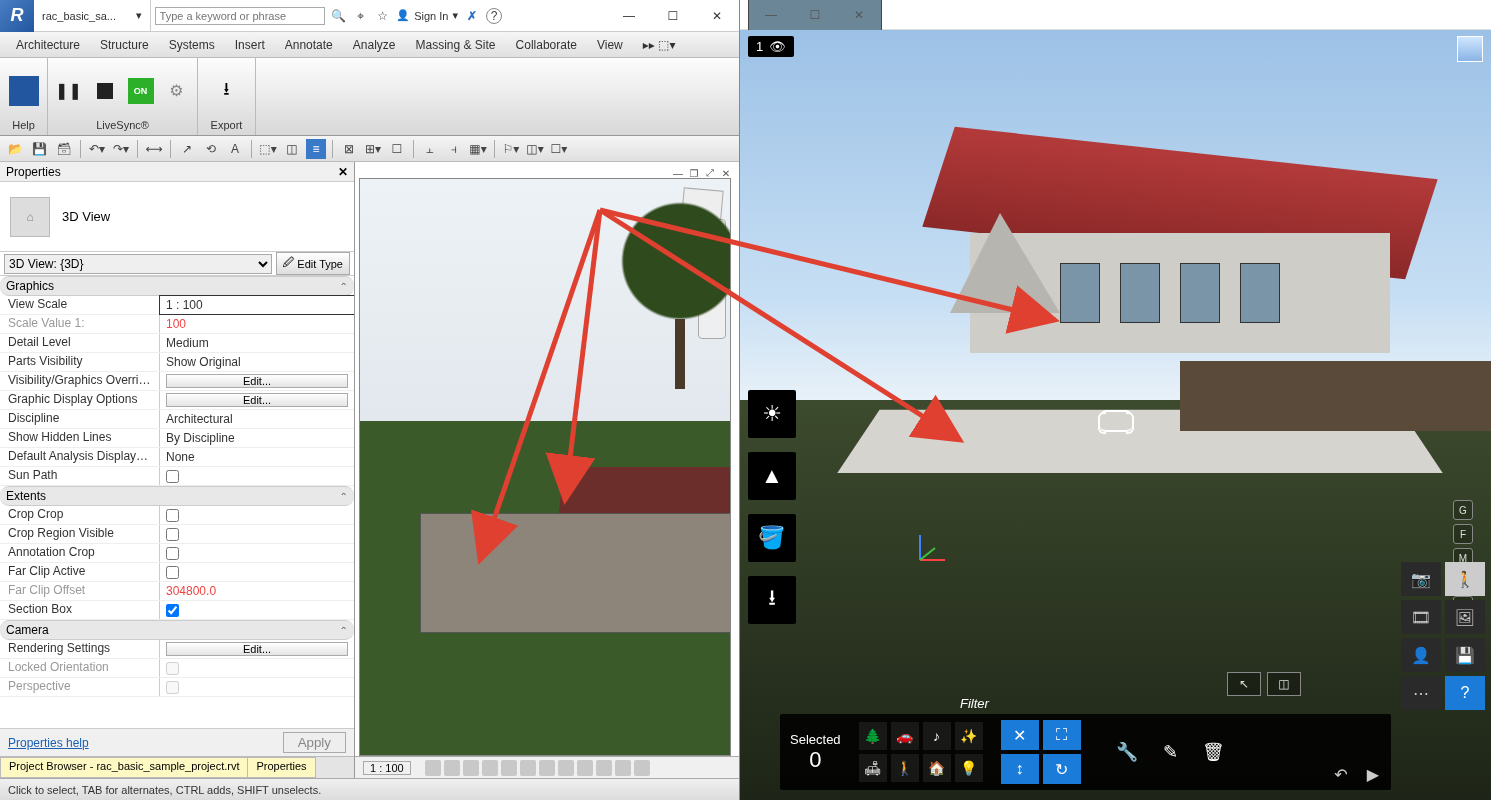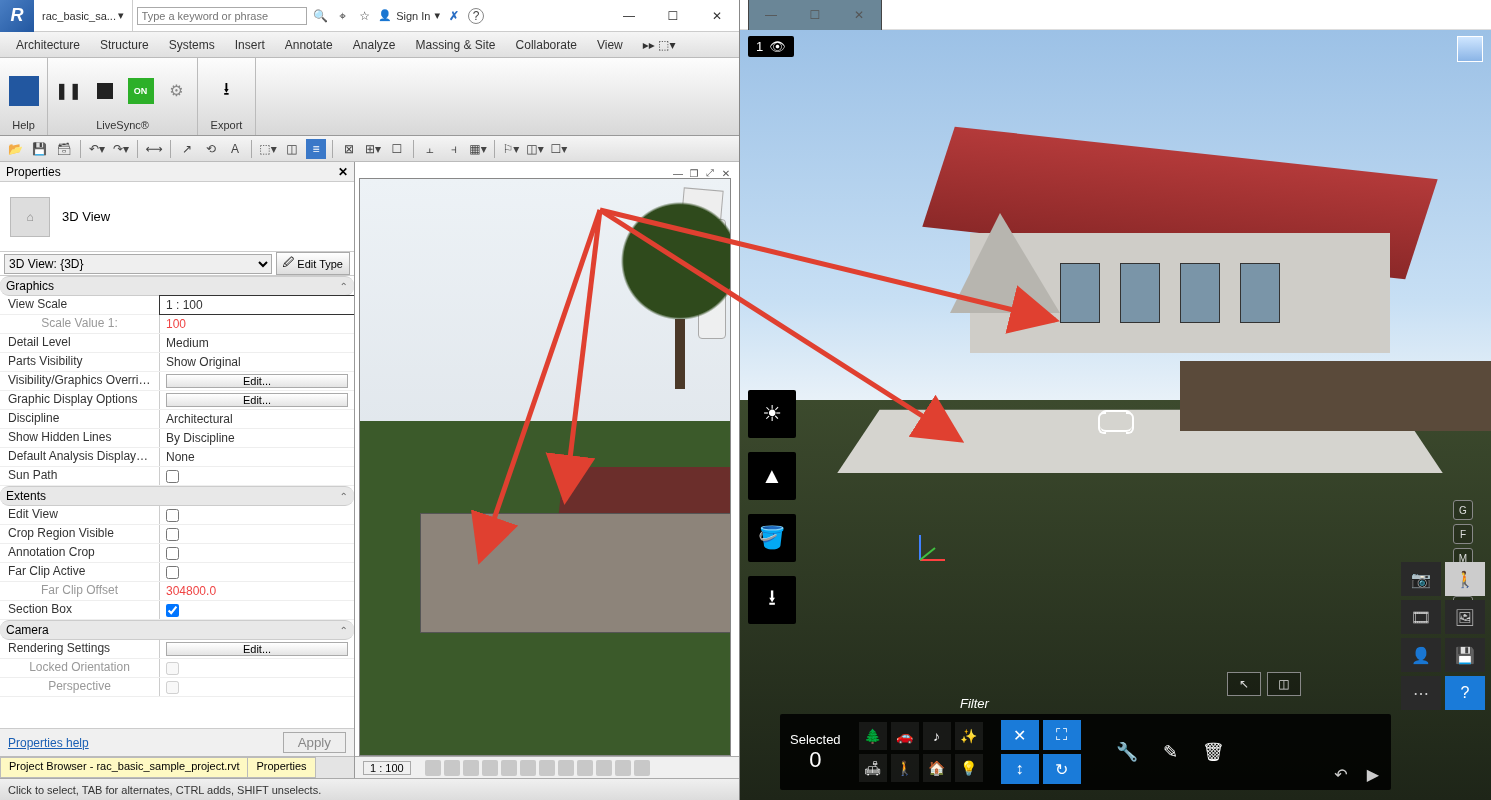--- a/index.html
+++ b/index.html
@@ -3,21 +3,21 @@
 <meta charset="utf-8">
 <style>
 * { box-sizing: border-box; margin: 0; padding: 0; }
 body { font-family: "Segoe UI", Tahoma, sans-serif; font-size: 12px; width: 1491px; height: 800px; overflow: hidden; background: #fff; position: relative; }
 .app { display: flex; width: 100%; height: 100%; }
 
 
 .revit { width: 740px; height: 100%; display: flex; flex-direction: column; border-right: 1px solid #888; background: #f0f0f0; }
 .titlebar { height: 32px; display: flex; align-items: center; background: #fff; border-bottom: 1px solid #ccc; }
 .rlogo { width: 34px; height: 32px; background: linear-gradient(135deg,#4a7fc4,#2257a0); color:#fff; font-weight:bold; font-size:18px; display:flex; align-items:center; justify-content:center; font-style:italic; }
-.doctab { display:flex; align-items:center; padding:0 8px; height:100%; border-right:1px solid #ccc; font-size:11px; color:#333; gap:2px; }
+.doctab { display:flex; align-items:center; padding:0 8px; height:100%; border-right:1px solid #ccc; font-size:11px; color:#333; gap:20px; }
 .searchbox { flex:0 0 170px; margin-left:4px; }
 .searchbox input { width:100%; border:1px solid #aaa; padding:2px 4px; font-size:11px; color:#888; }
 .titletools { display:flex; align-items:center; gap:6px; padding:0 6px; color:#444; }
 .titletools .ico { width:16px; height:16px; display:flex; align-items:center; justify-content:center; }
 .signin { display:flex; align-items:center; gap:4px; color:#333; font-size:11px; }
 .wincontrols { margin-left:auto; display:flex; }
 .wincontrols .wc { width:44px; height:32px; display:flex; align-items:center; justify-content:center; color:#333; }
 
 .menubar { height:26px; background: linear-gradient(#f5f5f5,#e0e0e0); display:flex; align-items:center; padding:0 6px; gap:0; font-size:12px; border-bottom:1px solid #bbb; }
 .menubar .mi { padding:0 10px; color:#333; height:100%; display:flex; align-items:center; }
@@ -48,21 +48,21 @@
 .typeicon { width:40px; height:40px; background:#ddd; border:1px solid #bbb; display:flex; align-items:center; justify-content:center; color:#888; }
 .typerow { height:24px; display:flex; align-items:center; padding:0 4px; gap:4px; border-bottom:1px solid #ccc; background:#fff; }
 .typerow select { flex:1; font-size:12px; border:1px solid #aaa; height:20px; }
 .editbtn { border:1px solid #aaa; background:linear-gradient(#fff,#ddd); padding:1px 6px; font-size:11px; display:flex; align-items:center; gap:3px; }
 
 .pgrid { flex:1; overflow-y:auto; background:#fff; }
 .pgrp { background:#e8e8e8; border-top:1px solid #ccc; border-bottom:1px solid #ccc; padding:2px 6px; font-size:12px; display:flex; align-items:center;border-radius:9px; }
 .pgrp .caret { margin-left:auto; color:#666; font-size:10px; }
 .prow { display:flex; border-bottom:1px solid #eee; height:19px; font-size:12px; }
 .prow .k { width:160px; padding:1px 8px; border-right:1px solid #ccc; color:#333; overflow:hidden; white-space:nowrap; text-overflow:ellipsis; }
-.prow .k.dim { color:#999;text-align:center; }
+.prow .k.dim { color:#999; }
 .prow .v { flex:1; padding:1px 6px; color:#333; display:flex; align-items:center; }
 .prow .v.dim { color:#ef4444; }
 .prow .v.boxed { outline:1px solid #333; }
 .prow .v input[type=checkbox] { margin:0; }
 .btnval { width:100%; text-align:center; background:linear-gradient(#fff,#e4e4e4); border:1px solid #aaa; font-size:11px; padding:0 4px; }
 
 .propfoot { height:28px; border-top:1px solid #ccc; display:flex; align-items:center; padding:0 8px; background:#f0f0f0; }
 .propfoot a { color:#1a5fb4; text-decoration:underline; }
 .propfoot .apply { margin-left:auto; border:1px solid #aaa; padding:2px 14px; background:#eee; color:#888; }
 
@@ -314,21 +314,21 @@
               <div class="v">
                 <input type="checkbox" style="">
               </div>
             </div>
 
           <div class="pgrp">
               <span>Extents</span>
               <span class="caret">⌃</span>
             </div>
           <div class="prow">
-              <div class="k">Edit View</div>
+              <div class="k">Crop Crop</div>
               <div class="v">
                 <input type="checkbox" style="">
               </div>
             </div>
           <div class="prow">
               <div class="k">Crop Region Visible</div>
               <div class="v">
                 <input type="checkbox" style="">
               </div>
             </div>

